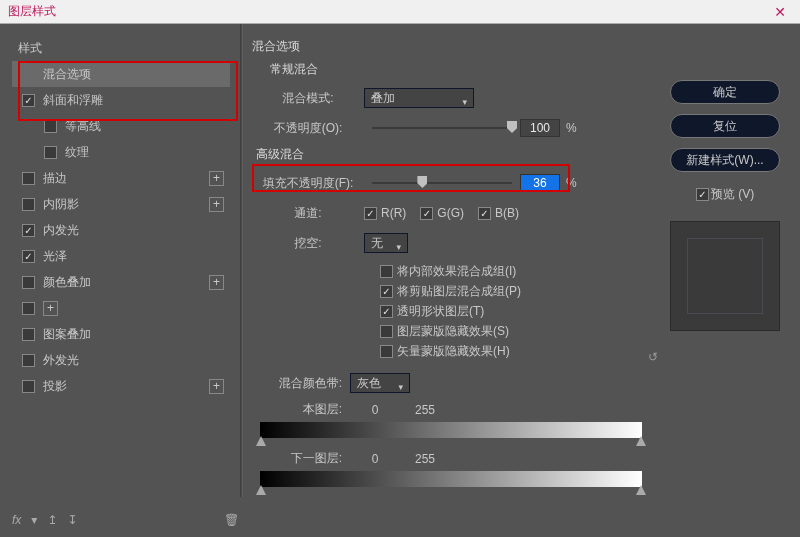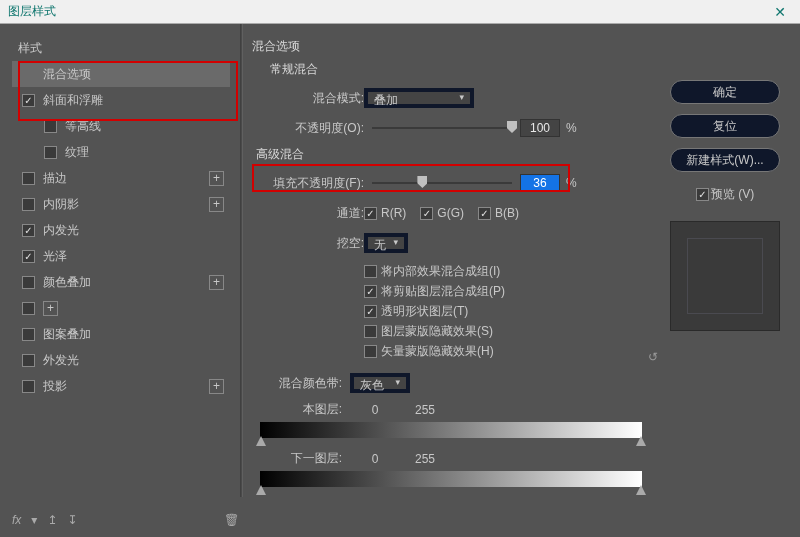--- a/index.html
+++ b/index.html
@@ -1,50 +1,50 @@
 <!DOCTYPE html>
 <html><head>
 <meta charset="utf-8">
 <style>
   * { box-sizing: border-box; margin: 0; padding: 0; font-family: "Microsoft YaHei", sans-serif; }
   body { background: #535353; width: 800px; height: 537px; overflow: hidden; color: #c8c8c8; font-size: 12px; }
-  .titlebar { background: #f0f0f0; height: 24px; display: flex; align-items: center; padding: 0 8px; color: #0f766e; border-bottom: 1px solid #aaa; }
+  .titlebar { background: #f0f0f0; height: 24px; display: flex; align-items: center; padding: 0 8px; color: #be185d; border-bottom: 1px solid #aaa; }
   .titlebar .title { flex: 1; }
   .titlebar .close { font-size: 14px; cursor: pointer; padding: 0 6px; }
   .dialog { position: absolute; top: 24px; left: 0; right: 0; bottom: 0; background: #535353; padding: 12px 12px 40px 12px; display: flex; }
   .sidebar { width: 218px; position: relative; }
   .sidebar-header { padding: 4px 6px; }
   .style-item { display: flex; align-items: center; height: 26px; padding: 0 6px 0 10px; }
   .style-item.selected { background: #6a6a6a; }
   .style-item .chk { width: 13px; height: 13px; border: 1px solid #888; background: #3a3a3a; margin-right: 8px; display: flex; align-items: center; justify-content: center; font-size: 10px; color: #e0e0e0; }
   .style-item .chk.on::after { content: "✓"; }
   .style-item .lbl { flex: 1; }
   .style-item .plus { width: 15px; height: 15px; border: 1px solid #888; display: flex; align-items: center; justify-content: center; font-size: 12px; }
   .red-box1 { position: absolute; border: 2px solid #d20000; left: 6px; top: 25px; width: 220px; height: 60px; pointer-events: none; }
   .divider { position: absolute; left: 240px; top: 0; bottom: 40px; width: 3px; background: #4a4a4a; border-left: 1px solid #404040; border-right: 1px solid #606060; }
   .main { flex: 1; padding: 0 8px 0 22px; position: relative; }
   .grp-title { margin: 2px 0 6px 0; color: #d8d8d8; }
   .sub-title { margin: 0 0 8px 18px; color: #d8d8d8; }
   .row { display: flex; align-items: center; height: 24px; margin-bottom: 6px; }
-  .row .label { width: 112px; text-align: right; }
+  .row .label { width: 112px; text-align: center; }
   .row .label-narrow { width: 98px; text-align: right; padding-right: 8px; }
-  .sel { background: #444; border: 4px solid #0f172a; height: 20px; display: flex; align-items: flex-start; padding: 0 6px; min-width: 100px; position: relative; }
+  .sel { background: #444; border: 1px solid #0f172a; height: 20px; display: flex; align-items: flex-end; padding: 0 6px; min-width: 100px; position: relative; }
   .sel .chev { position: absolute; right: 6px; font-size: 9px; }
   .slider { flex: 1; height: 14px; position: relative; margin: 0 8px; }
   .slider .track { position: absolute; top: 6px; left: 0; right: 0; height: 2px; background: #3a3a3a; }
   .slider .thumb { position: absolute; top: 0; width: 10px; height: 12px; background: #c0c0c0; transform: translateX(-50%); clip-path: polygon(0 0,100% 0,100% 60%,50% 100%,0 60%); }
   .numbox { width: 40px; height: 18px; background: #444; border: 1px solid #333; color: #e8e8e8; text-align: center; line-height: 16px; }
   .numbox.hl { background: #1473e6; color: #fff; }
   .pct { margin-left: 6px; }
   .red-box2 { position: absolute; border: 2px solid #d20000; left: 22px; top: 128px; width: 318px; height: 28px; pointer-events: none; }
   .chan { display: flex; align-items: center; margin-left: 112px; gap: 14px; }
   .chan .chk, .opts .chk { width: 13px; height: 13px; border: 1px solid #888; background: #3a3a3a; margin-right: 4px; display: inline-flex; align-items: center; justify-content: center; font-size: 10px; }
   .chan .chk.on::after, .opts .chk.on::after { content: "✓"; color: #e0e0e0; }
   .opts { margin-left: 112px; }
-  .opts .line { display: flex; align-items: center; height: 20px; }
+  .opts .line { display: flex; align-items: center; height: 20px; margin-left: 16px; }
   .blend-if { margin-top: 10px; }
   .bi-row { display: flex; align-items: center; margin-bottom: 4px; }
   .bi-row .lab { width: 98px; text-align: right; padding-right: 8px; }
   .bi-row .v { width: 50px; text-align: center; }
   .ramp { position: relative; height: 16px; margin: 0 8px 12px 8px; background: linear-gradient(to right, #000, #fff); }
   .ramp .tr { position: absolute; width: 10px; height: 10px; background: #aaa; bottom: -8px; clip-path: polygon(50% 0,100% 100%,0 100%); }
   .right { width: 130px; padding: 44px 8px 0 12px; display: flex; flex-direction: column; align-items: center; gap: 10px; }
   .btn { width: 110px; height: 24px; border: 1px solid #777; border-radius: 12px; display: flex; align-items: center; justify-content: center; background: #0f172a; cursor: pointer; }
   .prev-chk { display: flex; align-items: center; gap: 2px; margin-top: 4px; }
   .prev-chk .chk { width: 13px; height: 13px; border: 1px solid #888; background: #3a3a3a; display: flex; align-items: center; justify-content: center; font-size: 10px; }

